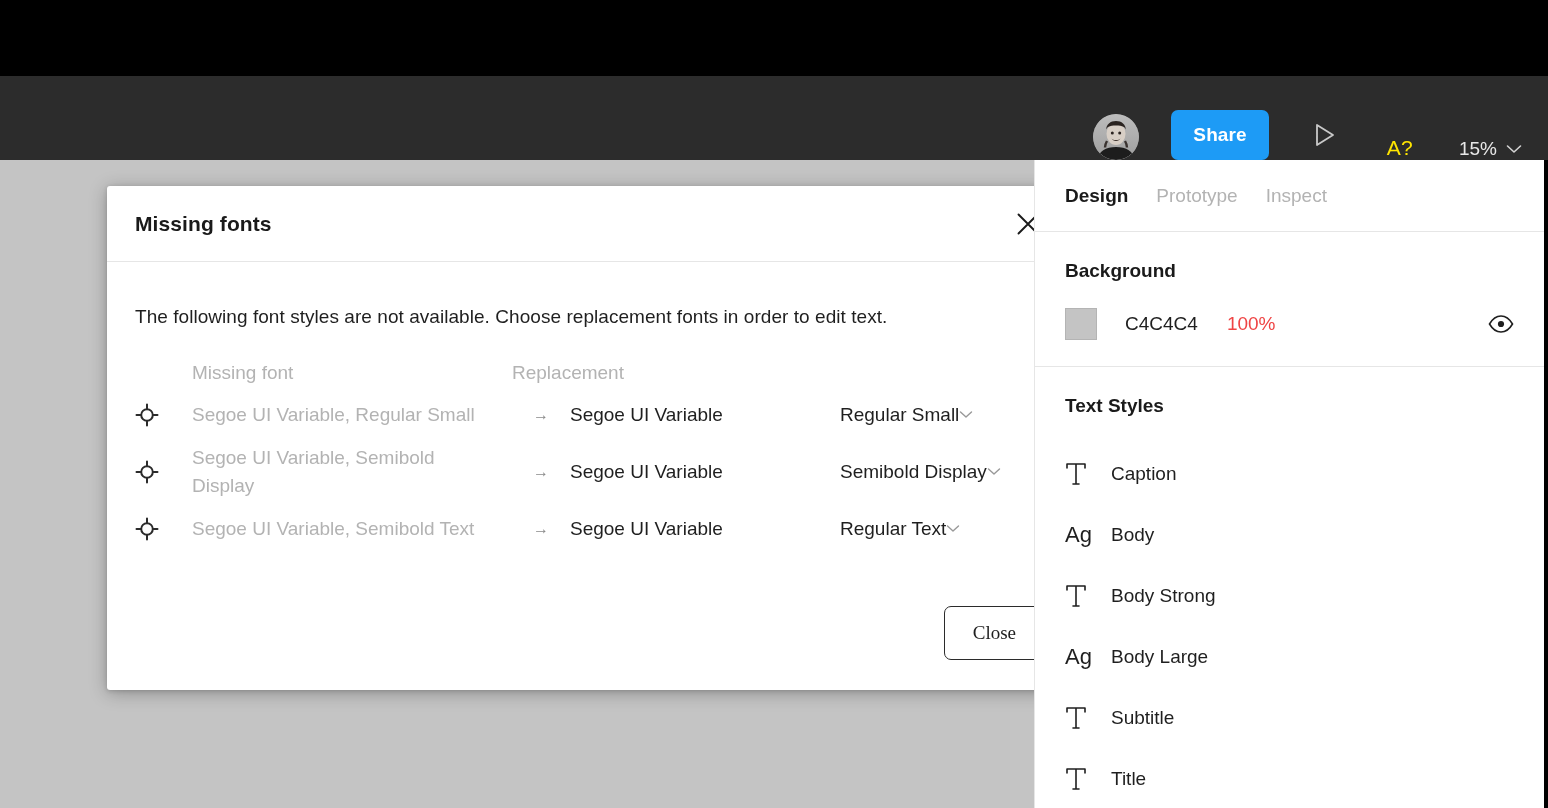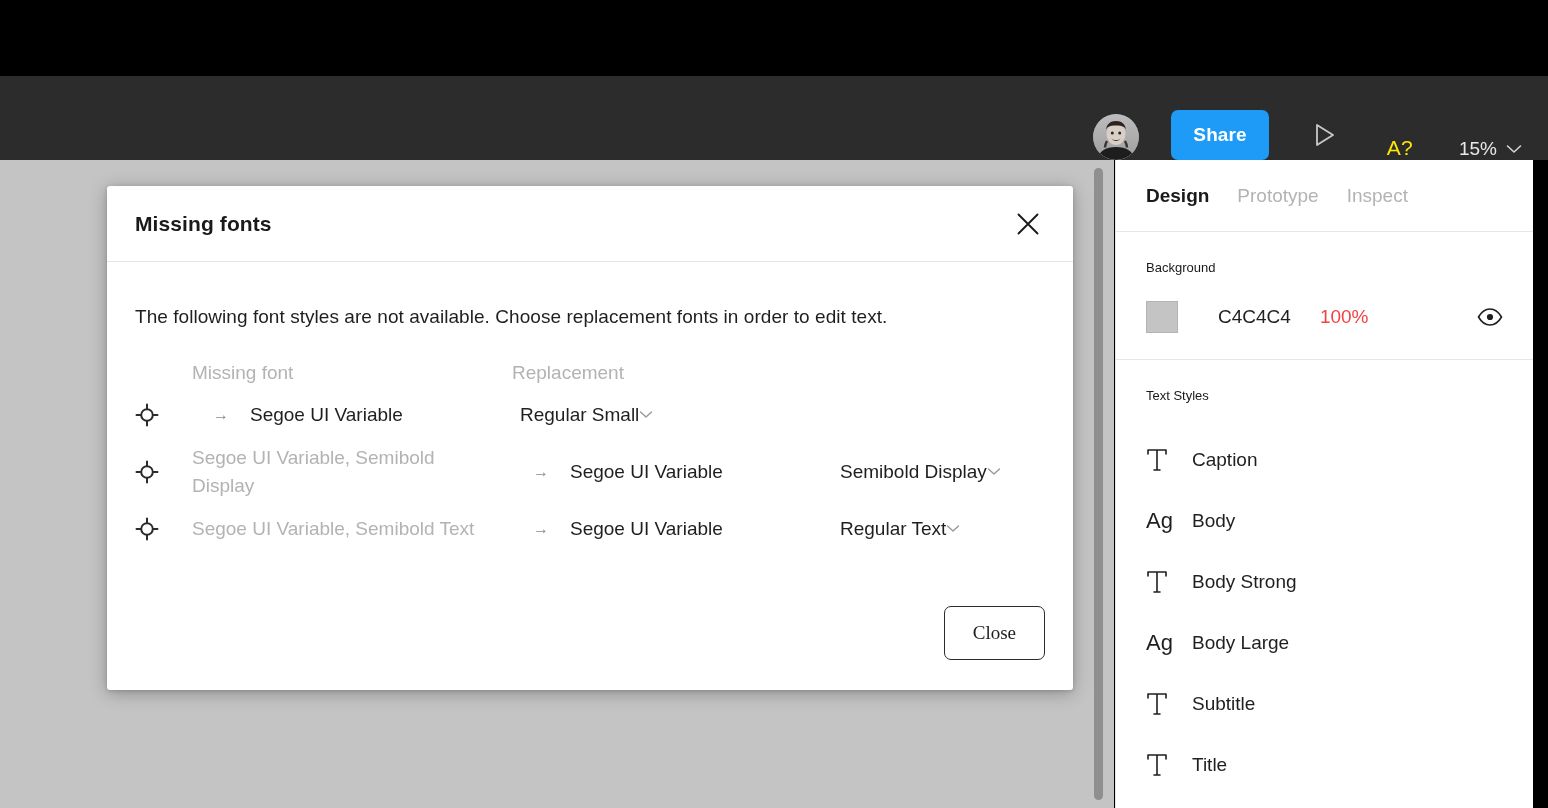--- a/index.html
+++ b/index.html
@@ -184,51 +184,51 @@
     border-radius: 7px;
     height: 54px;
     padding: 0 28px;
     font-size: 19px;
     font-family: Liberation Serif, serif;
     cursor: pointer;
   }
 
   
   .sidebar {
-    position: absolute; right: 15px; top: 160px;
-    width: 418px; height: 648px;
+    position: absolute; right: 4px; top: 160px;
+    width: 510px; height: 648px;
     background: #ffffff;
     border-left: 1px solid #e6e6e6;
   }
   .sb-tabs {
     height: 72px;
     display: flex; align-items: center;
     gap: 28px;
     padding: 0 30px;
     border-bottom: 1px solid #e6e6e6;
   }
   .sb-tab {
     font-size: 19px; color: #b3b3b3; cursor: pointer;
   }
   .sb-tab.active { color: #1a1a1a; font-weight: bold; }
 
   .sb-section { padding: 0 30px; }
   .sb-section.bg { padding-top: 28px; padding-bottom: 26px; border-bottom: 1px solid #e6e6e6; }
   .sb-heading {
-    font-size: 13px; font-weight: normal; color: #1a1a1a;
+    font-size: 19px; font-weight: bold; color: #1a1a1a;
     margin-bottom: 26px;
   }
   .bg-row { display: flex; align-items: center; }
   .swatch {
     width: 32px; height: 32px;
     border: 1px solid rgba(0,0,0,.08);
     flex: 0 0 auto;
     cursor: pointer;
   }
-  .bg-hex { font-size: 19px; color: #1f1f1f; margin-left: 40px; cursor: pointer; }
+  .bg-hex { font-size: 19px; color: #1f1f1f; margin-left: 28px; cursor: pointer; }
   .bg-opacity { font-size: 19px; color: #ef4444; margin-left: 29px; cursor: pointer; }
   .bg-eye { margin-left: auto; cursor: pointer; display: flex; align-items: center; }
 
   .sb-section.styles { padding-top: 28px; }
   .style-row {
     display: flex; align-items: center;
     height: 61px;
     cursor: pointer;
   }
   .style-icon {
@@ -326,20 +326,21 @@
           <div class="c-repl">Replacement</div>
         </div>
 
         <div class="ft-row">
           <div class="c-icon">
             <svg width="24" height="24" viewBox="0 0 24 24">
               <circle cx="12" cy="12" r="5.8" fill="none" stroke="#2b2b2b" stroke-width="2"></circle>
               <path d="M12 1.5 V6 M12 18 V22.5 M1.5 12 H6 M18 12 H22.5" stroke="#2b2b2b" stroke-width="2" stroke-linecap="round"></path>
             </svg>
           </div>
+          <div class="c-miss">Segoe UI Variable, Regular Small</div>
           <div class="c-arrow">→</div>
           <div class="c-family">Segoe UI Variable</div>
           <div class="c-style">
             <span>Regular Small</span>
             <svg width="14" height="9" viewBox="0 0 14 9">
               <path d="M1.5 2 L7 7 L12.5 2" fill="none" stroke="#999" stroke-width="1.4" stroke-linecap="round" stroke-linejoin="round"></path>
             </svg>
           </div>
         </div>
 

